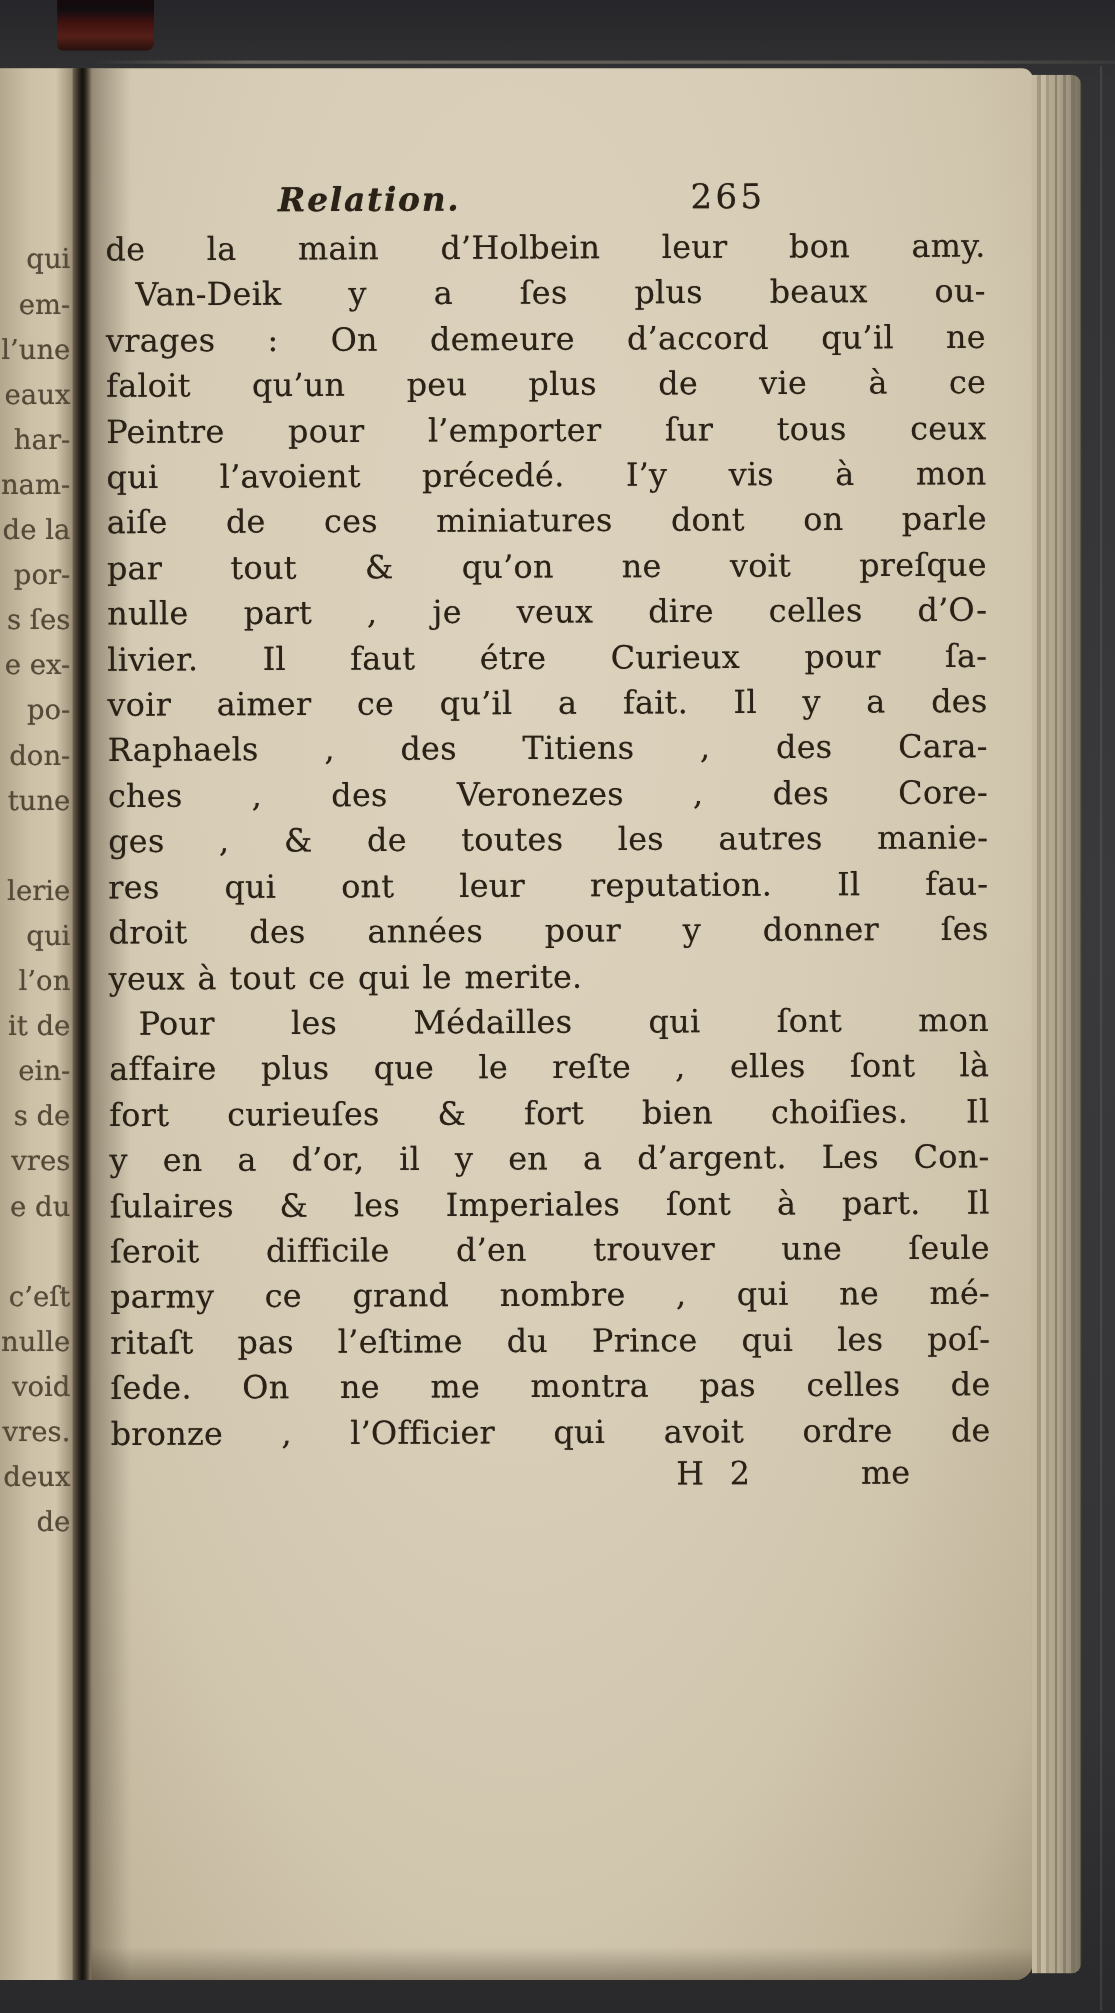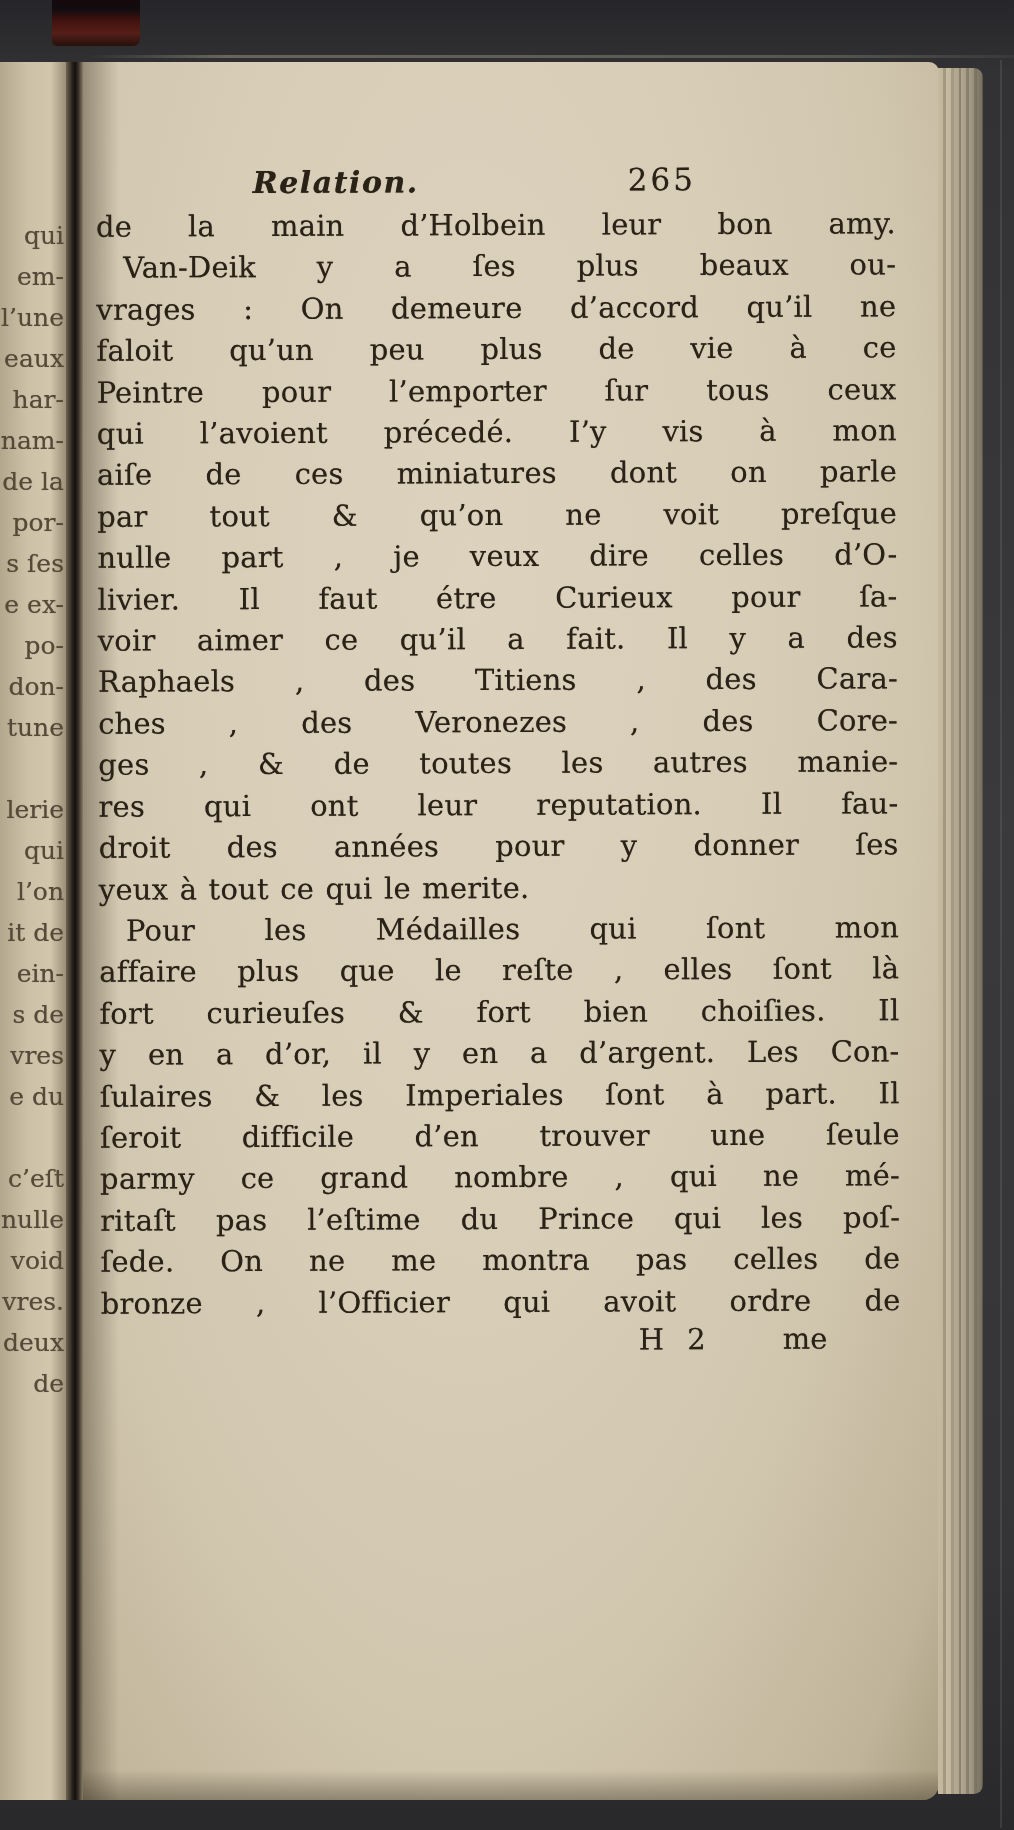--- a/index.html
+++ b/index.html
@@ -85,21 +85,21 @@
     text-align:justify; text-align-last:justify;
     letter-spacing:.2px; word-spacing:2px;
     text-shadow:0 0 .7px rgba(42,35,24,.55);
     white-space:normal;
   }
   .line.ind { padding-left:27px; }
   .line.end { text-align-last:left; }
   .it { }
   .sigline { position:absolute; top:1261px; left:0; width:100%; height:42px; font-size:29px;
     text-shadow:0 0 .7px rgba(42,35,24,.55); }
-  .sig { position:absolute; left:538px; letter-spacing:7px; }
+  .sig { position:absolute; left:514px; letter-spacing:7px; }
   .catch { position:absolute; left:682px; }
   
   .fore-edges {
     position:absolute; left:938px; top:6px; width:45px; height:1726px;
     background:
       linear-gradient(90deg,rgba(0,0,0,0) 0%,rgba(0,0,0,.12) 55%,rgba(0,0,0,.40) 100%),
       repeating-linear-gradient(90deg,#c6ba a1 0px);
     background:
       linear-gradient(90deg,rgba(0,0,0,0) 0%,rgba(0,0,0,.12) 55%,rgba(0,0,0,.40) 100%),
       repeating-linear-gradient(90deg,#c6baa1 0 5px,#a99d83 5px 8px,#cfc3aa 8px 13px,#b1a58a 13px 16px,#c3b79e 16px 21px,#9c9077 21px 23px);

